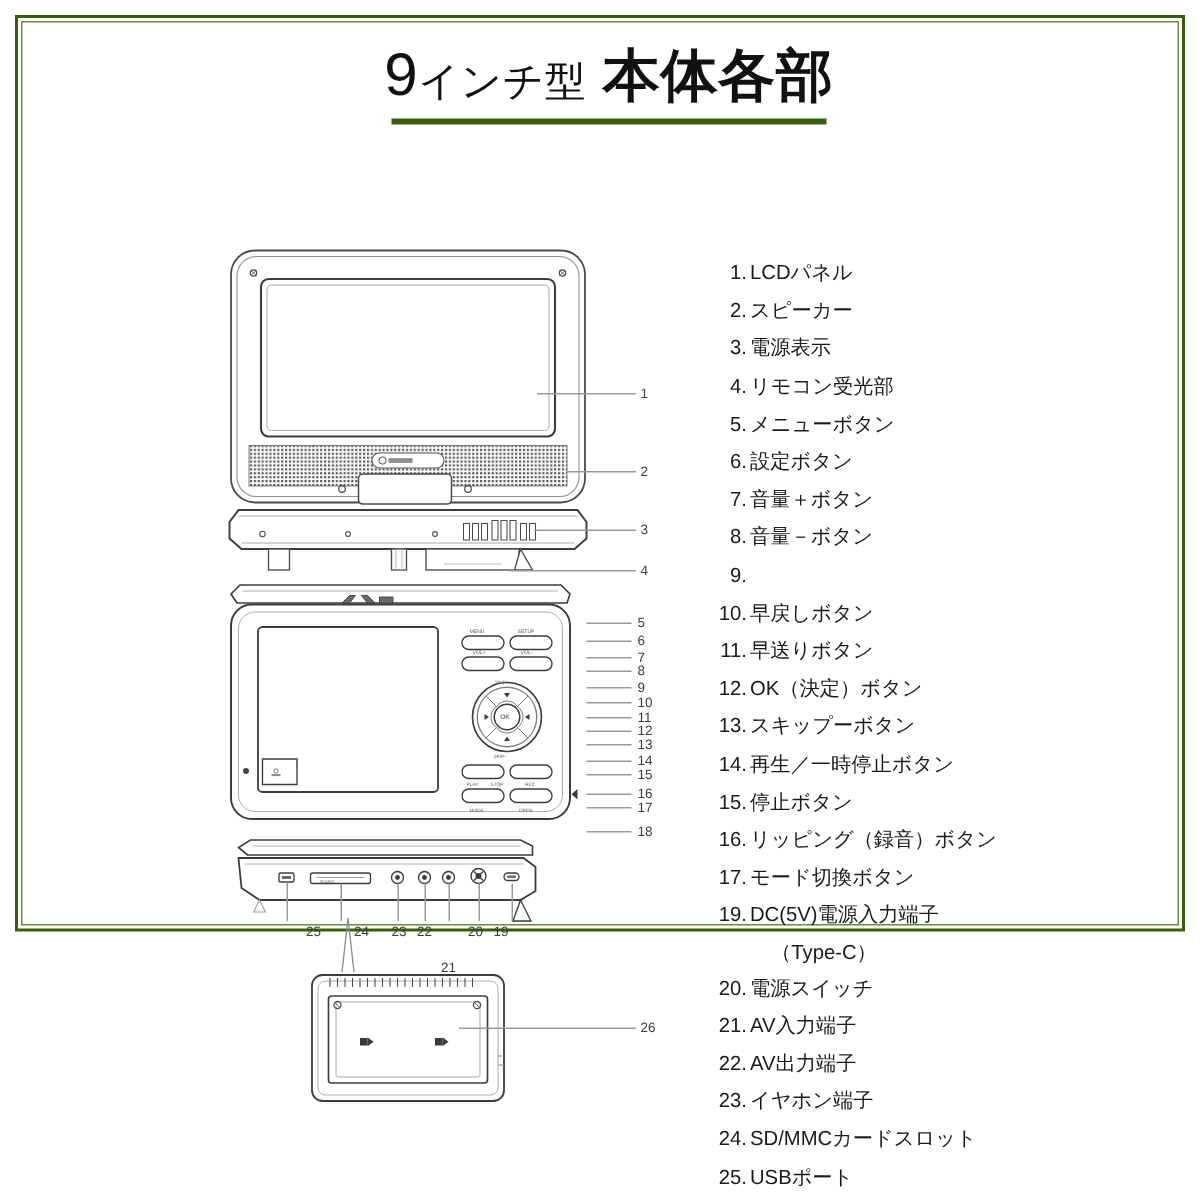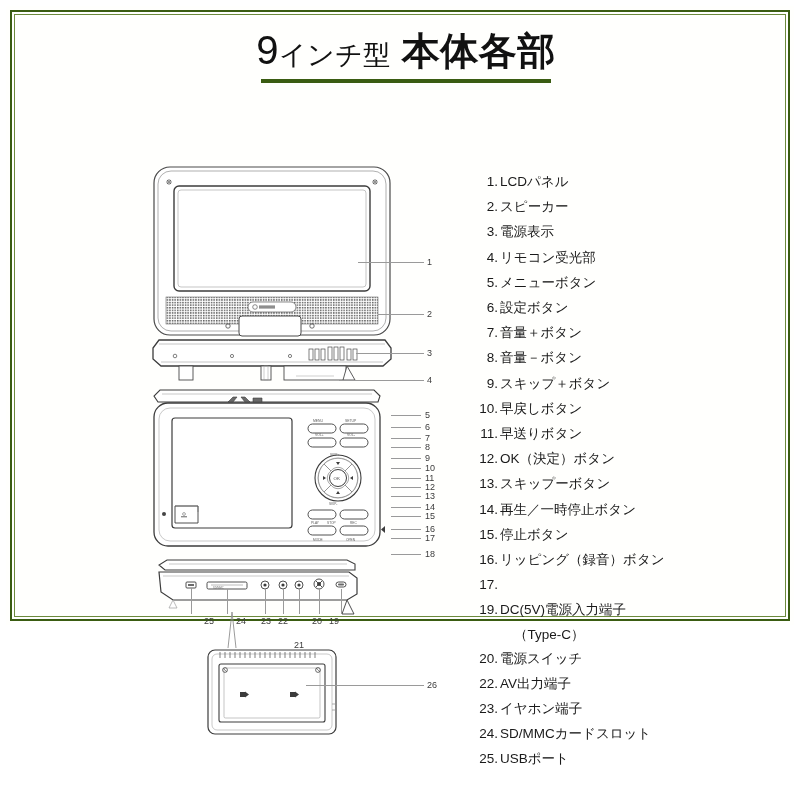--- a/index.html
+++ b/index.html
@@ -158,21 +158,20 @@
     <div class="part-item">
         <span class="part-num">7.</span>
         <span class="part-label">音量＋ボタン</span>
       </div>
     <div class="part-item">
         <span class="part-num">8.</span>
         <span class="part-label">音量－ボタン</span>
       </div>
     <div class="part-item">
         <span class="part-num">9.</span>
-        <span class="part-label">スキップ＋ボタン</span>
       </div>
     <div class="part-item">
         <span class="part-num">10.</span>
         <span class="part-label">早戻しボタン</span>
       </div>
     <div class="part-item">
         <span class="part-num">11.</span>
         <span class="part-label">早送りボタン</span>
       </div>
     <div class="part-item">
@@ -190,29 +189,34 @@
     <div class="part-item">
         <span class="part-num">15.</span>
         <span class="part-label">停止ボタン</span>
       </div>
     <div class="part-item">
         <span class="part-num">16.</span>
         <span class="part-label">リッピング（録音）ボタン</span>
       </div>
     <div class="part-item">
         <span class="part-num">17.</span>
+        <span class="part-label">モード切換ボタン</span>
       </div>
     <div class="part-item">
         <span class="part-num">19.</span>
         <span class="part-label">DC(5V)電源入力端子</span>
       </div>
     <div class="part-sub">（Type-C）</div>
     <div class="part-item">
         <span class="part-num">20.</span>
         <span class="part-label">電源スイッチ</span>
+      </div>
+    <div class="part-item">
+        <span class="part-num">21.</span>
+        <span class="part-label">AV入力端子</span>
       </div>
     <div class="part-item">
         <span class="part-num">22.</span>
         <span class="part-label">AV出力端子</span>
       </div>
     <div class="part-item">
         <span class="part-num">23.</span>
         <span class="part-label">イヤホン端子</span>
       </div>
     <div class="part-item">

